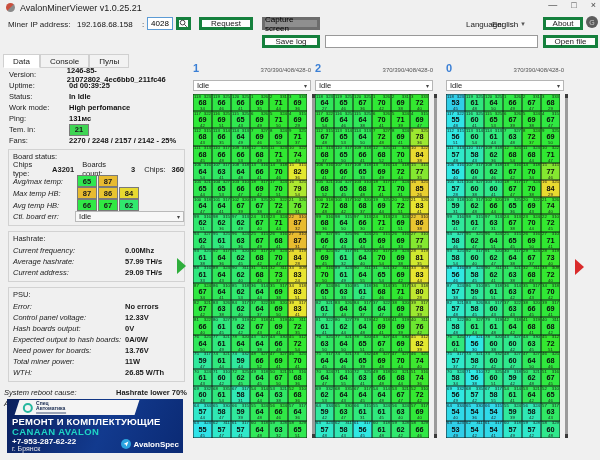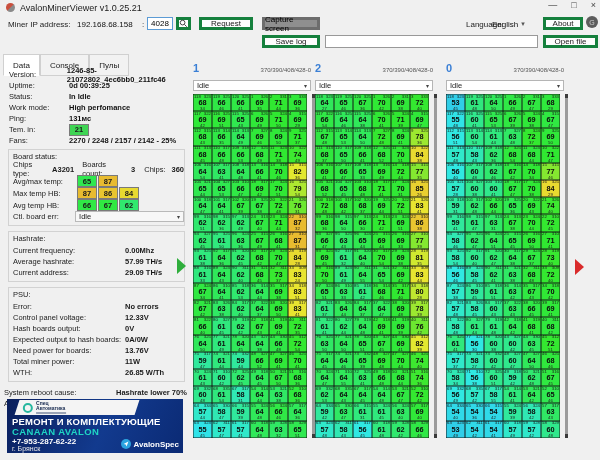--- a/index.html
+++ b/index.html
@@ -24,35 +24,35 @@
   .combo .arr { font-size:7px; color:#555; margin-left:3px; }
   .btn { position:absolute; background:#fdfdfd; border:3px solid #15803d; font-size:8px;
     display:flex; align-items:center; justify-content:center; }
   .btn.dark { background:#8f8f8f; border-color:#6d6d6d; color:#000; }
   .input { position:absolute; background:#fff; border:1px solid #999; font-size:8px; padding:0 2px;
     font-family:"Liberation Sans",sans-serif; }
   .port { border:1px solid #5b9bd5; text-align:center; }
 
   
   .tabs { position:absolute; top:54px; left:3px; display:flex; font-size:8px; }
-  .tab { padding:10px 9px; border:1px solid #d0d0d0; background:#f2f2f2; height:14px;
+  .tab { padding:2px 9px; border:1px solid #d0d0d0; background:#f2f2f2; height:14px;
     display:flex; align-items:center; }
   .tab.active { background:#fff; border-bottom-color:#fff; }
 
   
   .panel { position:absolute; top:69px; left:0; width:191px; font-size:7.5px; }
   .irow { display:flex; height:11px; align-items:center; padding-left:9px; }
   .irow .lbl { width:60px; color:#222; }
   .irow .val { font-weight:bold; color:#111; }
   .badge { display:inline-block; min-width:20px; text-align:center; font-weight:bold;
     padding:0.5px 1px; border:0.5px solid #7a7a7a; font-size:7.5px; }
   .gbox { border:1px solid #d2d2d2; margin:3px 6px 5px 8px; padding:1px 0 3px 0; position:relative; background:#f0f0f0; }
   .gbox .gtitle { padding:1px 0 2px 4px; color:#222; }
   .grow { display:flex; min-height:11px; align-items:center; padding-left:4px; }
-  .grow .lbl { width:112px; color:#222; }
+  .grow .lbl { width:112px; color:#222;font-style:italic; }
   .grow .lbl.short { width:64px; }
   .grow .val { font-weight:bold; }
   .badges { display:flex; gap:1px; }
   .chiprow { display:flex; height:12px; align-items:center; padding-left:4px; }
   .ctlcombo { width:112px; height:11px; background:#f7f7f7; border:1px solid #b9b9b9;
     display:flex; align-items:center; justify-content:space-between; padding:0 3px; }
   .footer-rows { margin-top:3px; }
   .enh { margin:4px 0 0 9px; color:#2e75b6; font-weight:bold; font-size:8px; letter-spacing:0.2px; }
 
   

